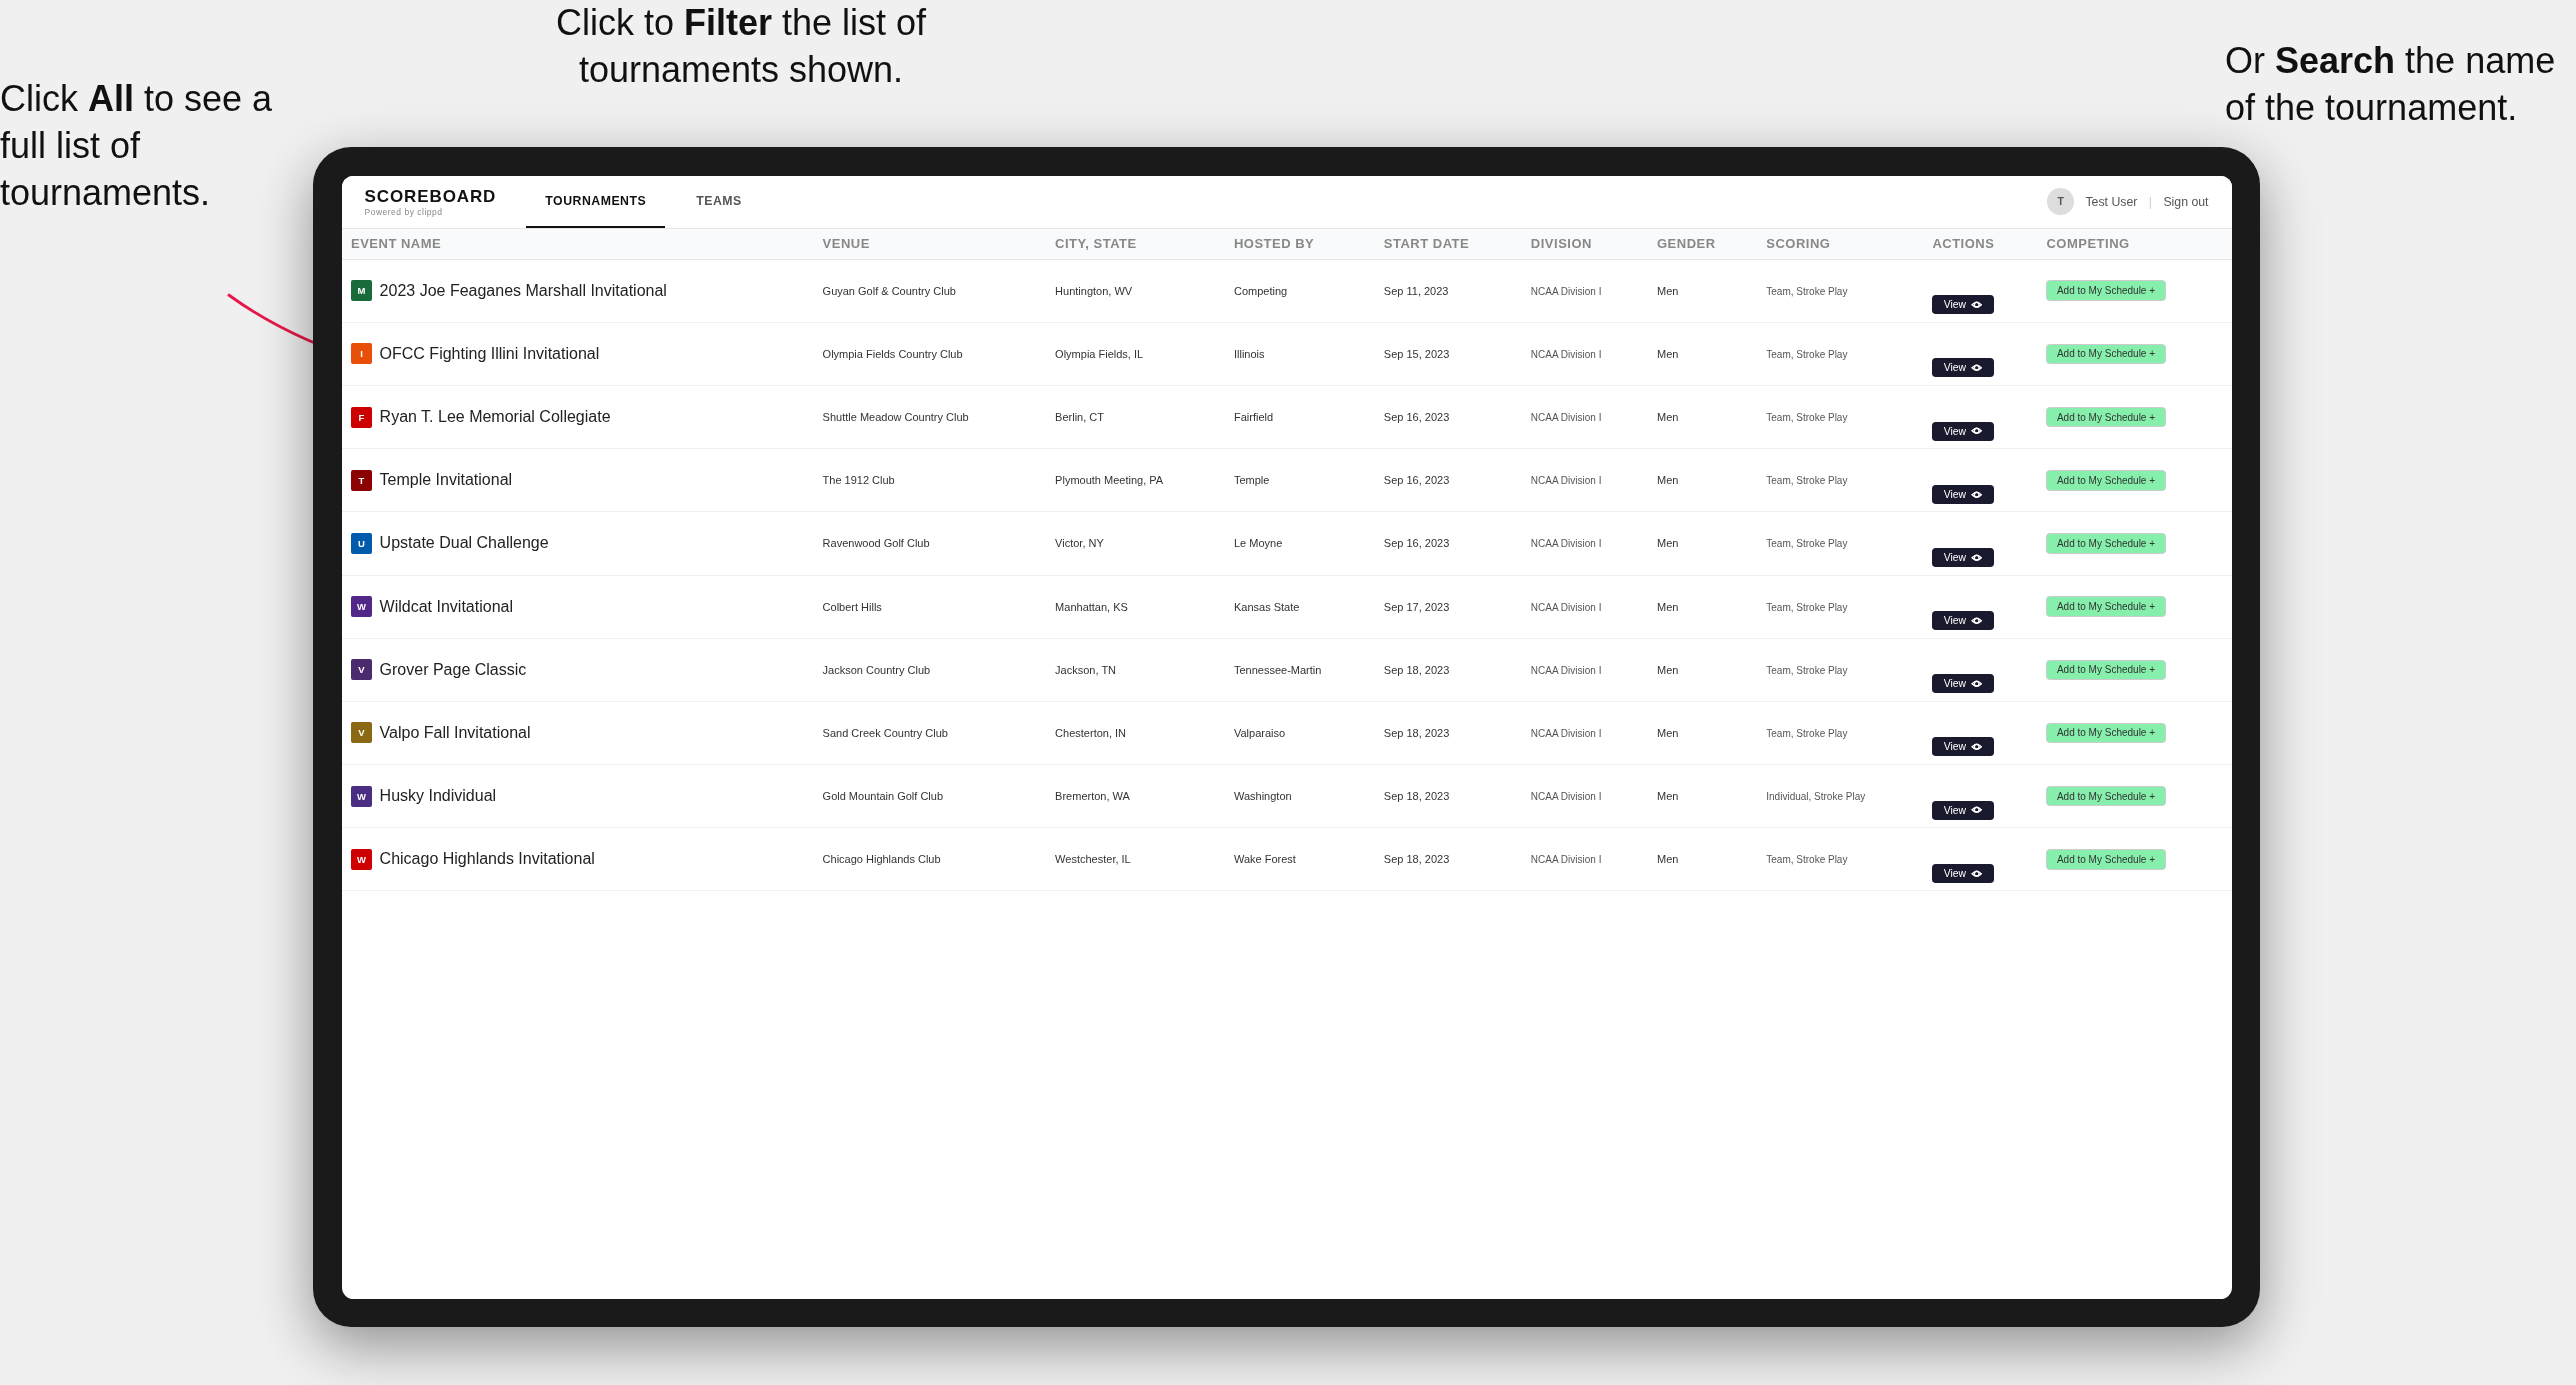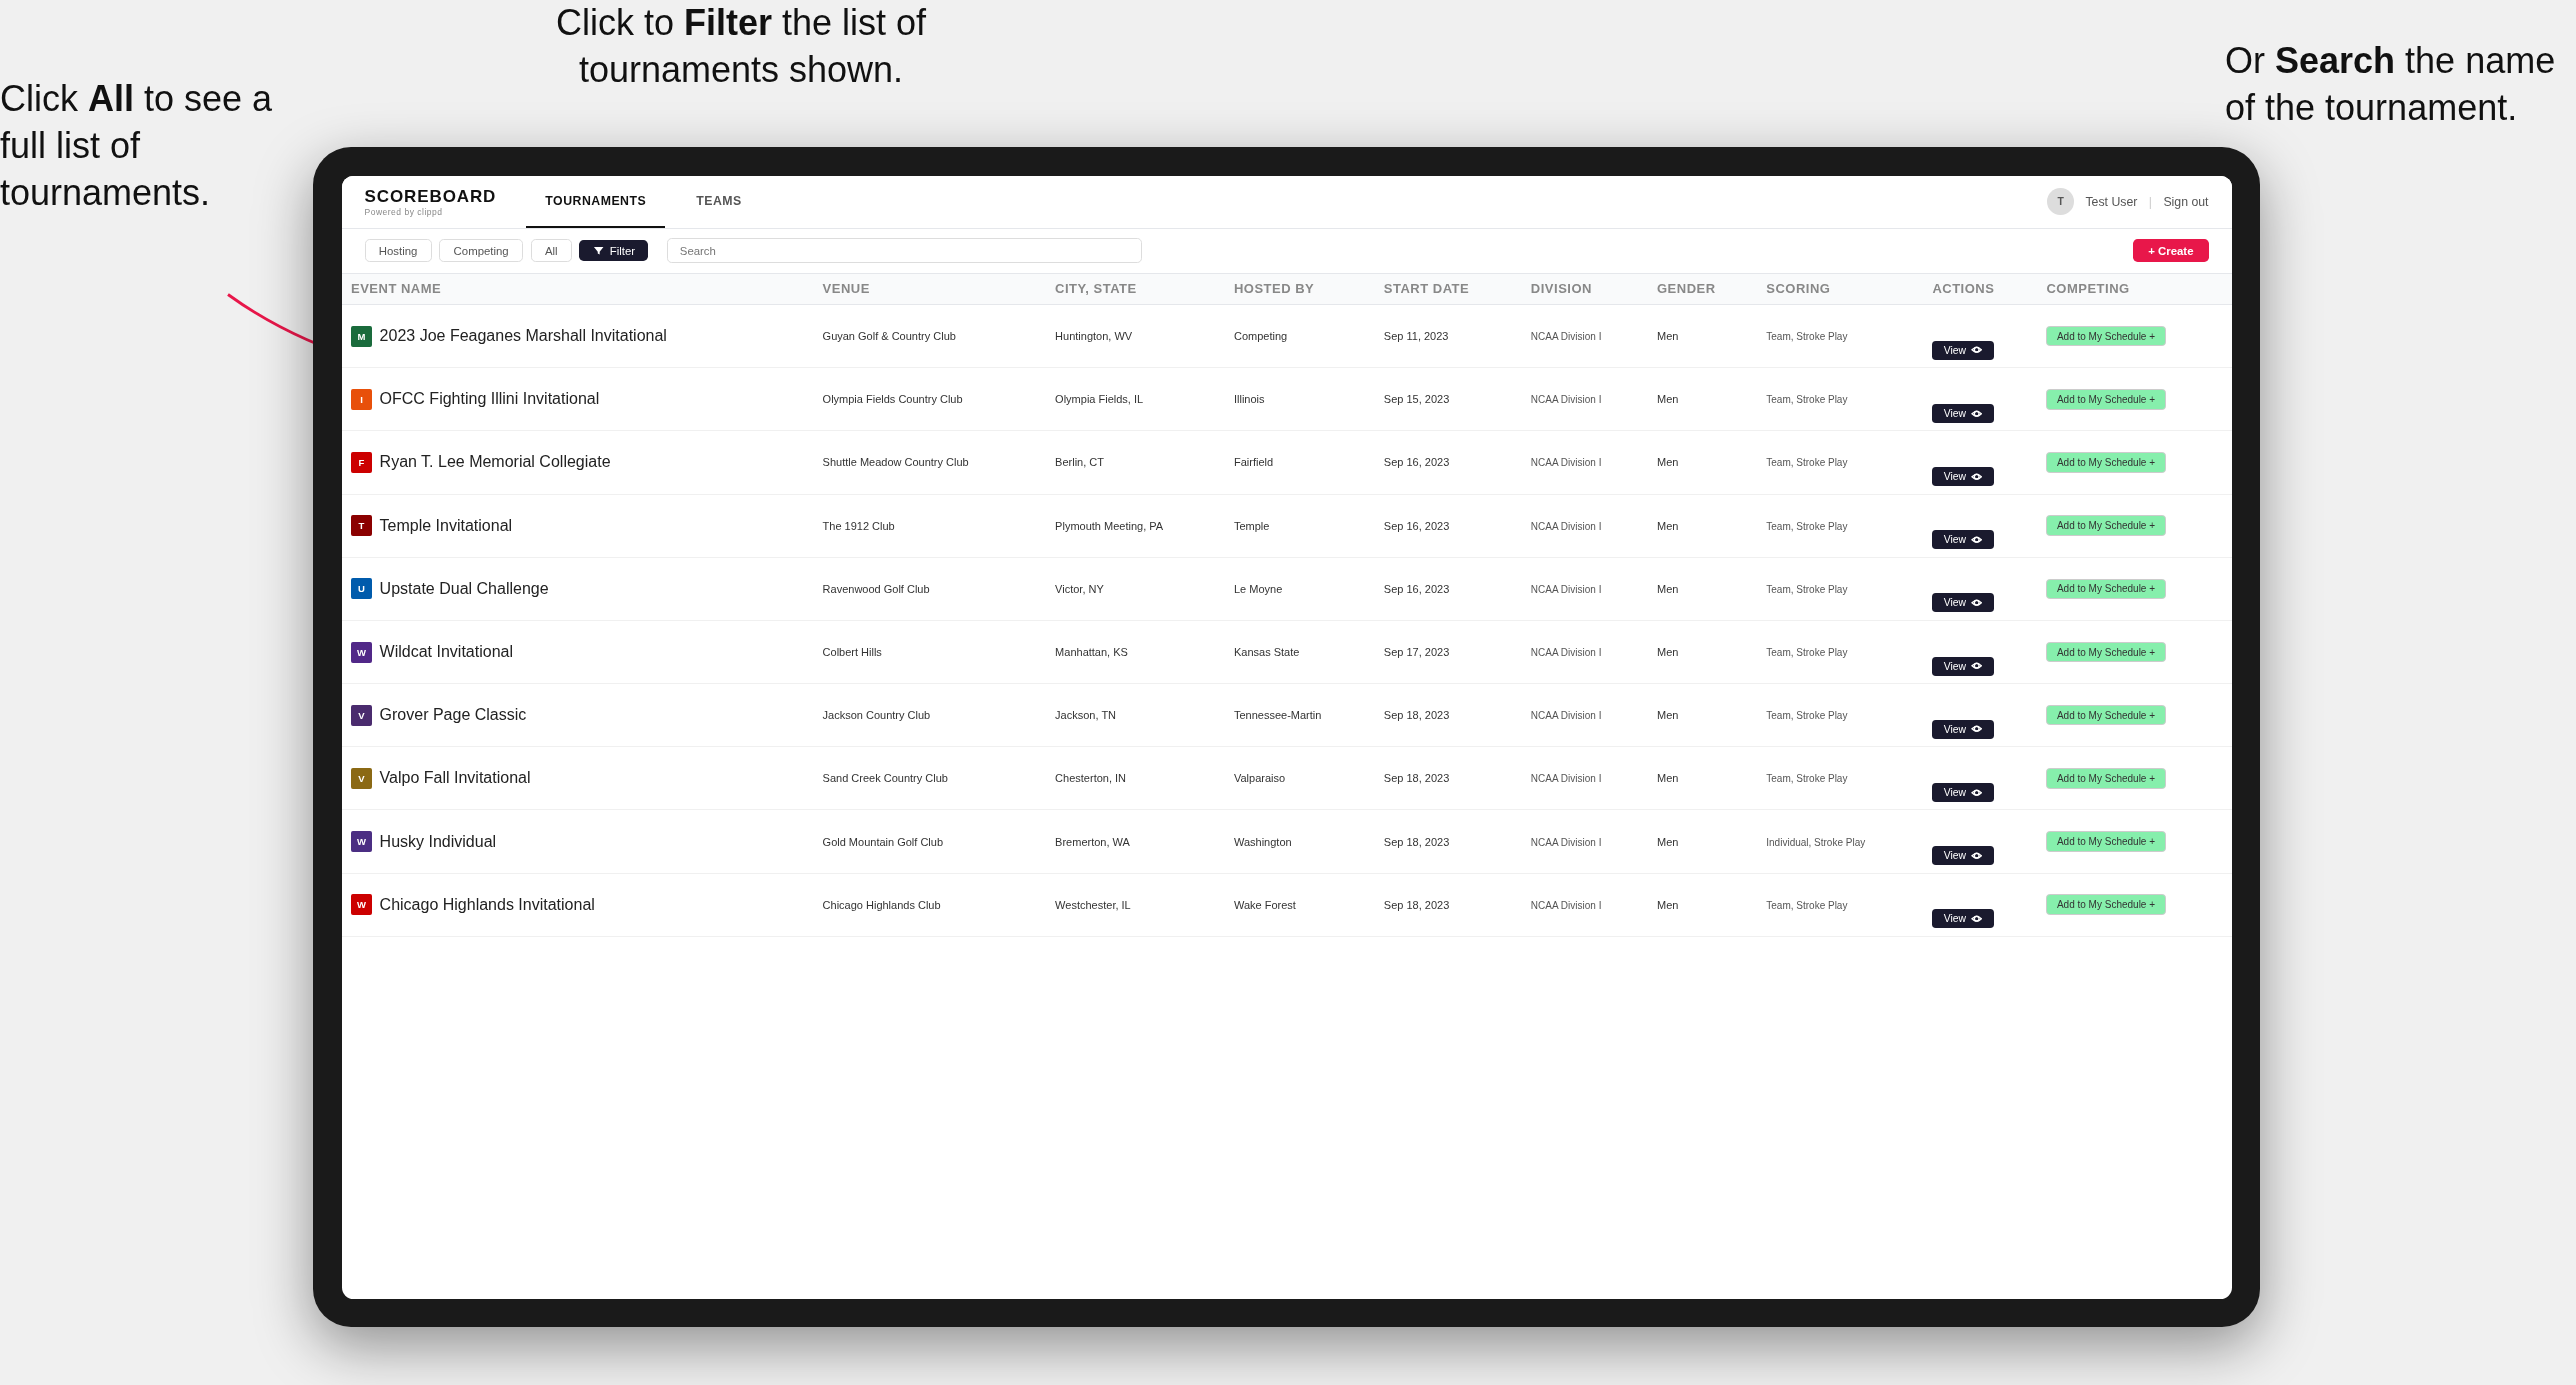--- a/index.html
+++ b/index.html
@@ -350,35 +350,20 @@
         </div>
       </nav>
       <div class="header-right">
         <div class="user-avatar">T</div>
         <span>Test User</span>
         <span class="pipe">|</span>
         <span class="sign-out-link">Sign out</span>
       </div>
     </div>
 
-    <div class="toolbar">
-      <button class="tab-btn">Hosting</button>
-      <button class="tab-btn">Competing</button>
-      <button class="tab-btn">All</button>
-      <button class="filter-btn">
-        <svg width="11.4" height="11.4" viewBox="0 0 12 12">
-          <path d="M1 2h10l-4 5v3l-2-1V7L1 2z" fill="#fff"></path>
-        </svg>
-        <span>Filter</span>
-      </button>
-      <div class="search-input-wrap">
-        <input class="search-input" type="text" placeholder="Search" style="">
-      </div>
-      <button class="create-btn">+ Create</button>
-    </div>
 
     <div class="table-container">
       <table>
         <thead>
           <tr>
             <th>EVENT NAME</th>
             <th>VENUE</th>
             <th>CITY, STATE</th>
             <th>HOSTED BY</th>
             <th>START DATE</th>

